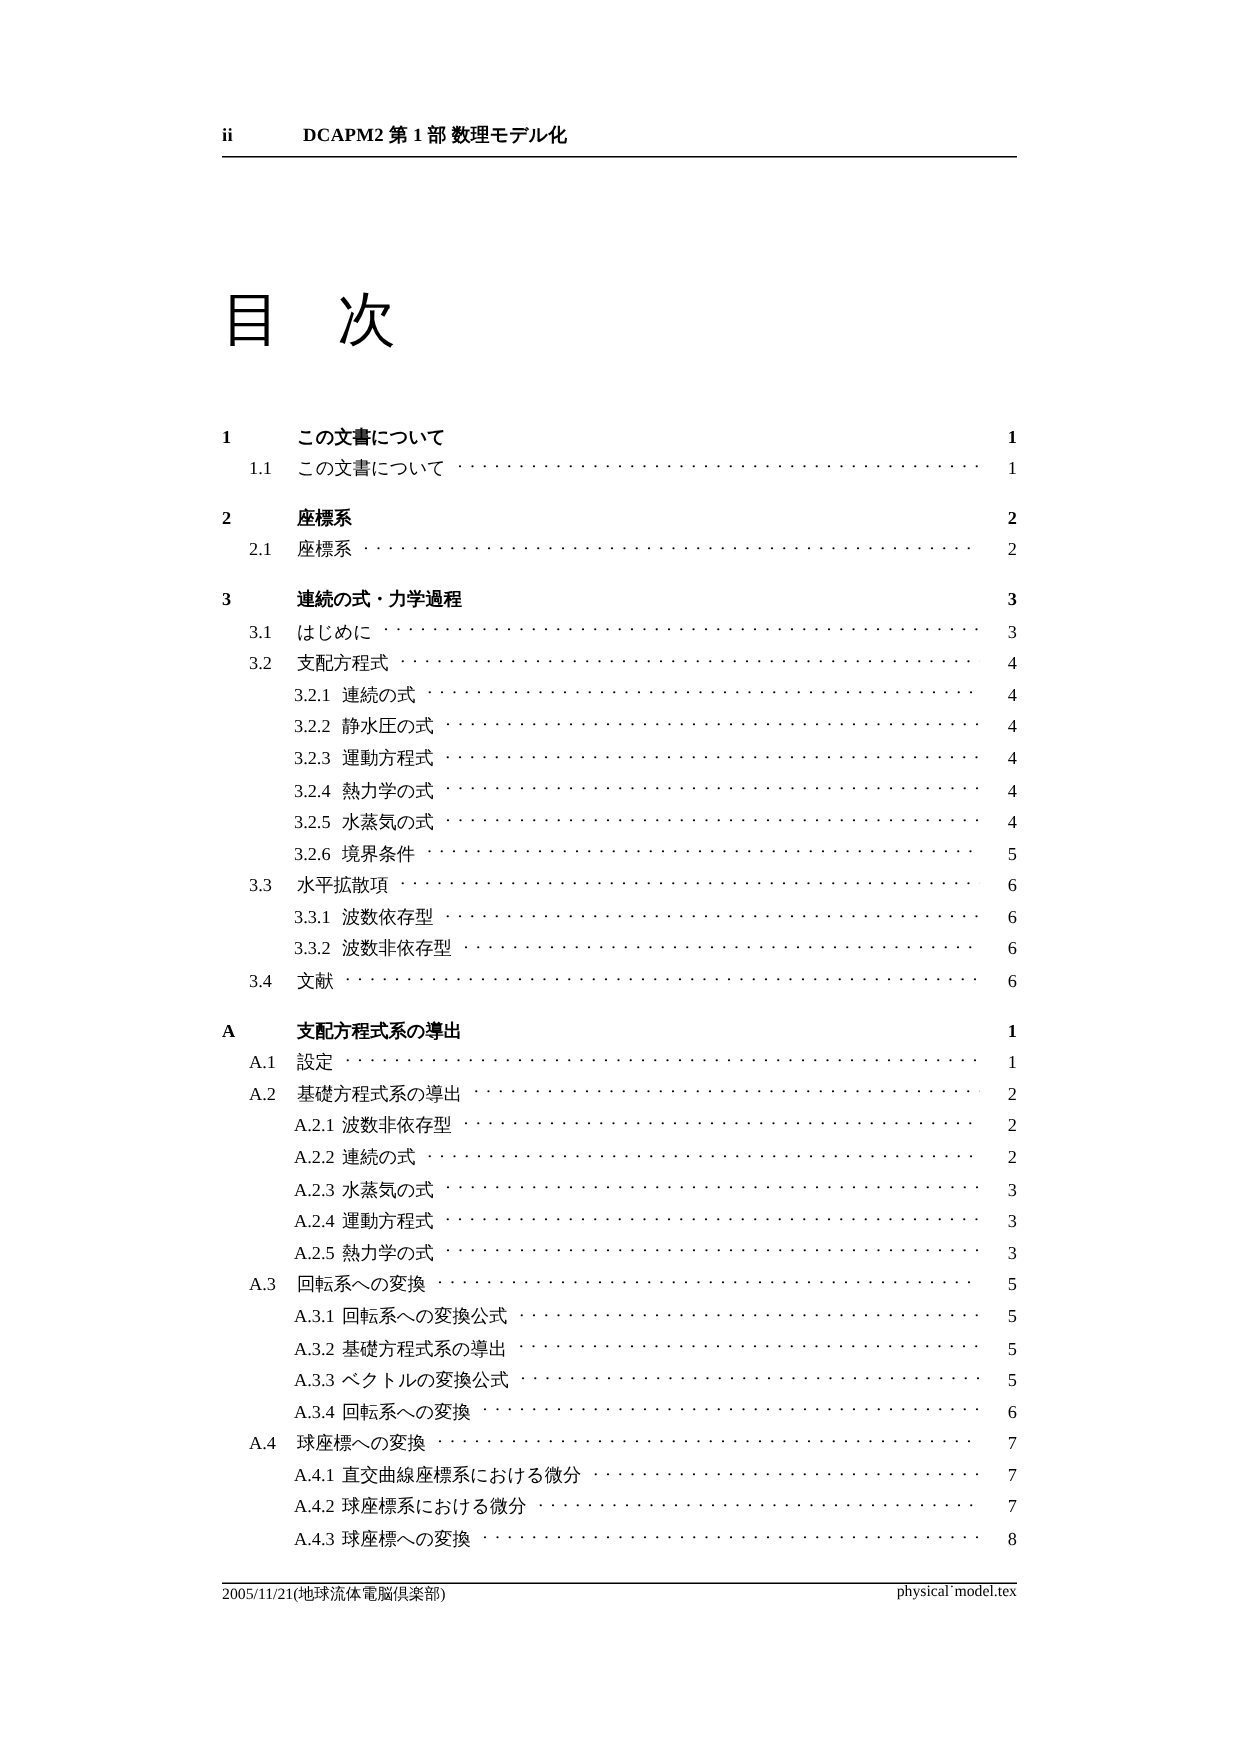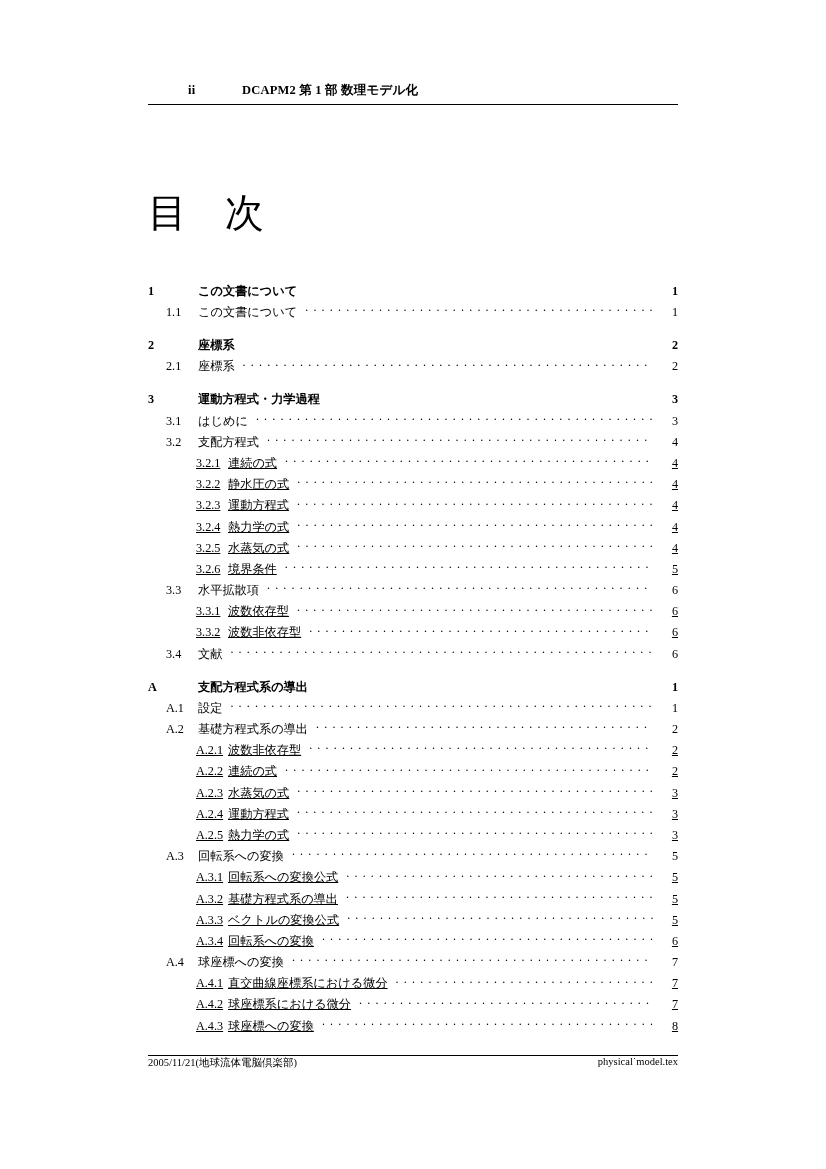--- a/index.html
+++ b/index.html
@@ -29,21 +29,20 @@
     border-bottom: 1px solid #000;
     padding-bottom: 5px;
     font-size: 12.5px;
     font-weight: bold;
     letter-spacing: 0.2px;
     white-space: nowrap;
   }
   .header .folio {
     display: inline-block;
     width: 54px;
-    margin-left: 40px;
   }
 
   
   .footer {
     position: absolute;
     left: 148px;
     top: 1055px;
     width: 530px;
     border-top: 1px solid #000;
     padding-top: 0;
@@ -115,21 +114,20 @@
   .lvl1 .label { padding-right: 0; }
   .lvl1 .spacer { flex: 1 1 auto; }
 
   .lvl2 {
     margin-top: 4px;
   }
   .lvl2 .num { width: 50px; padding-left: 18px; box-sizing: border-box; }
 
   .lvl3 {
     margin-top: 4px;
-    text-decoration: underline;
   }
   .lvl3 .num { width: 80px; padding-left: 48px; box-sizing: border-box; }
 
   .first-lvl1 { margin-top: 0; }
 </style>
 </head>
 <body>
 
 <div class="page">
 
@@ -159,21 +157,21 @@
         <span class="pg">2</span>
       </div>
       <div class="row lvl2">
         <span class="num">2.1</span>
         <span class="label">座標系</span>
         <span class="dots"></span>
         <span class="pg">2</span>
       </div>
       <div class="row lvl1">
         <span class="num">3</span>
-        <span class="label">運動方程式・力学過程</span>
+        <span class="label">連続の式・力学過程</span>
         <span class="spacer"></span>
         <span class="pg">3</span>
       </div>
       <div class="row lvl2">
         <span class="num">3.1</span>
         <span class="label">はじめに</span>
         <span class="dots"></span>
         <span class="pg">3</span>
       </div>
       <div class="row lvl2">

